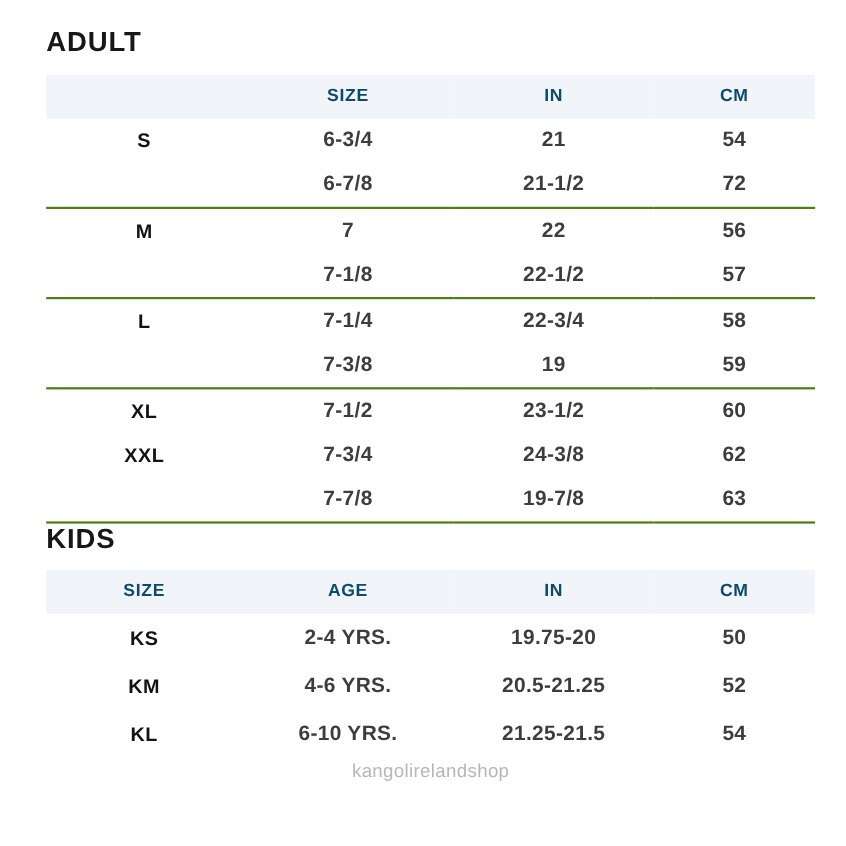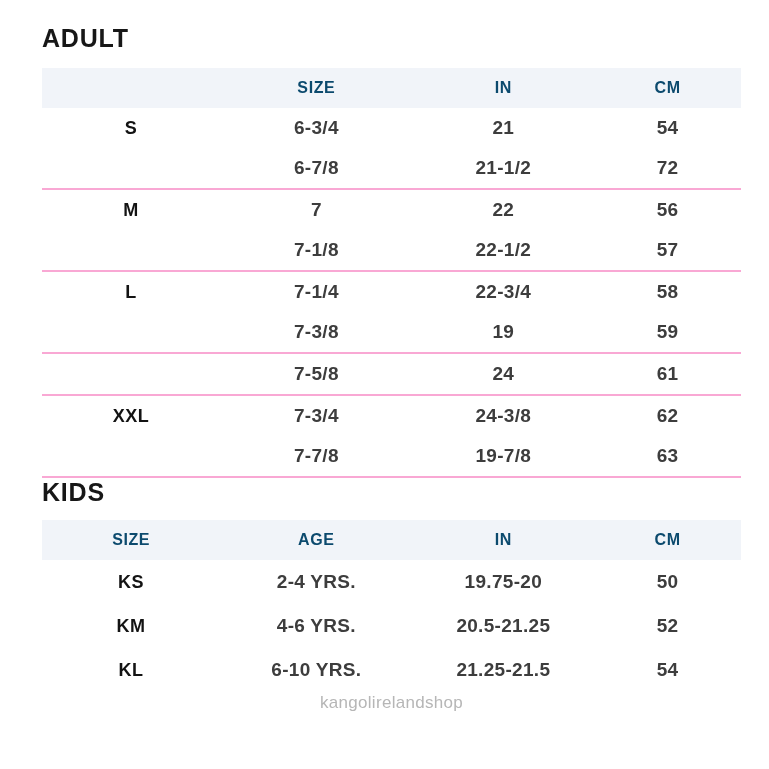--- a/index.html
+++ b/index.html
@@ -54,21 +54,21 @@
     color: #3d3d3d;
     letter-spacing: 0.3px;
   }
   table.size-table td.row-label {
     font-size: 18px;
     font-weight: 700;
     letter-spacing: 0.5px;
     color: #131313;
   }
   table.adult tr.group-end td {
-    border-bottom: 2px solid #f9a8d4;
+    border-bottom: 2px solid #4d7c0f;
   }
   table.kids td {
     height: 44px;
   }
   .watermark {
     margin-top: 1px;
     text-align: center;
     font-size: 17px;
     letter-spacing: 0.3px;
     color: #b6b6b6;
@@ -126,25 +126,25 @@
         <td>7-1/4</td>
         <td>22-3/4</td>
         <td>58</td>
       </tr>
       <tr class="group-end">
         <td class="row-label"></td>
         <td>7-3/8</td>
         <td>19</td>
         <td>59</td>
       </tr>
-      <tr class="group-end">
-        <td class="row-label"></td>
-        <td>7-5/8</td>
-        <td>24</td>
-        <td>61</td>
+      <tr>
+        <td class="row-label">XL</td>
+        <td>7-1/2</td>
+        <td>23-1/2</td>
+        <td>60</td>
       </tr>
       <tr>
         <td class="row-label">XXL</td>
         <td>7-3/4</td>
         <td>24-3/8</td>
         <td>62</td>
       </tr>
       <tr class="group-end">
         <td class="row-label"></td>
         <td>7-7/8</td>

